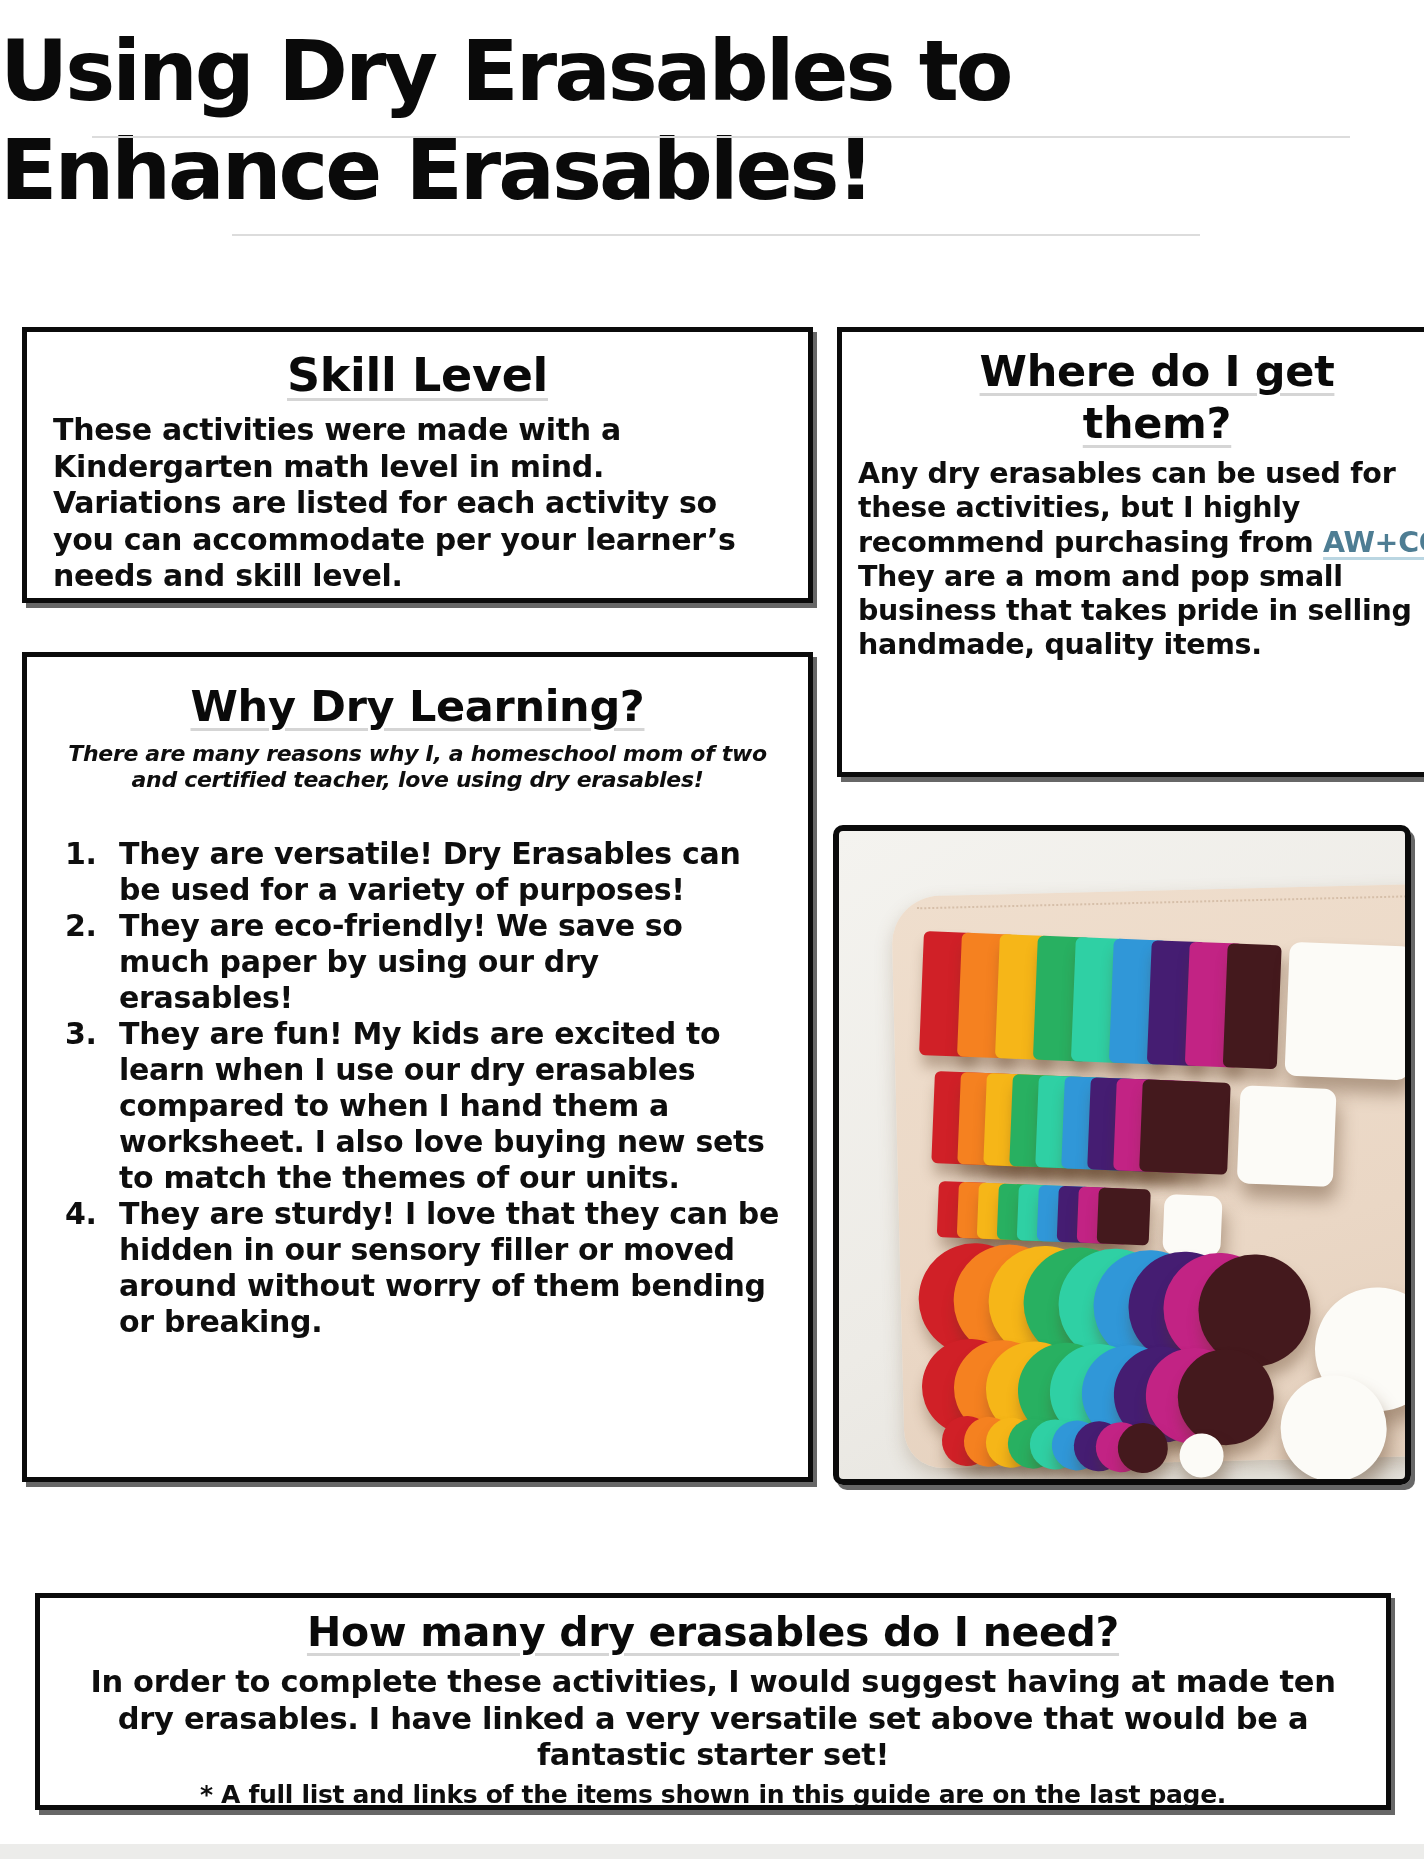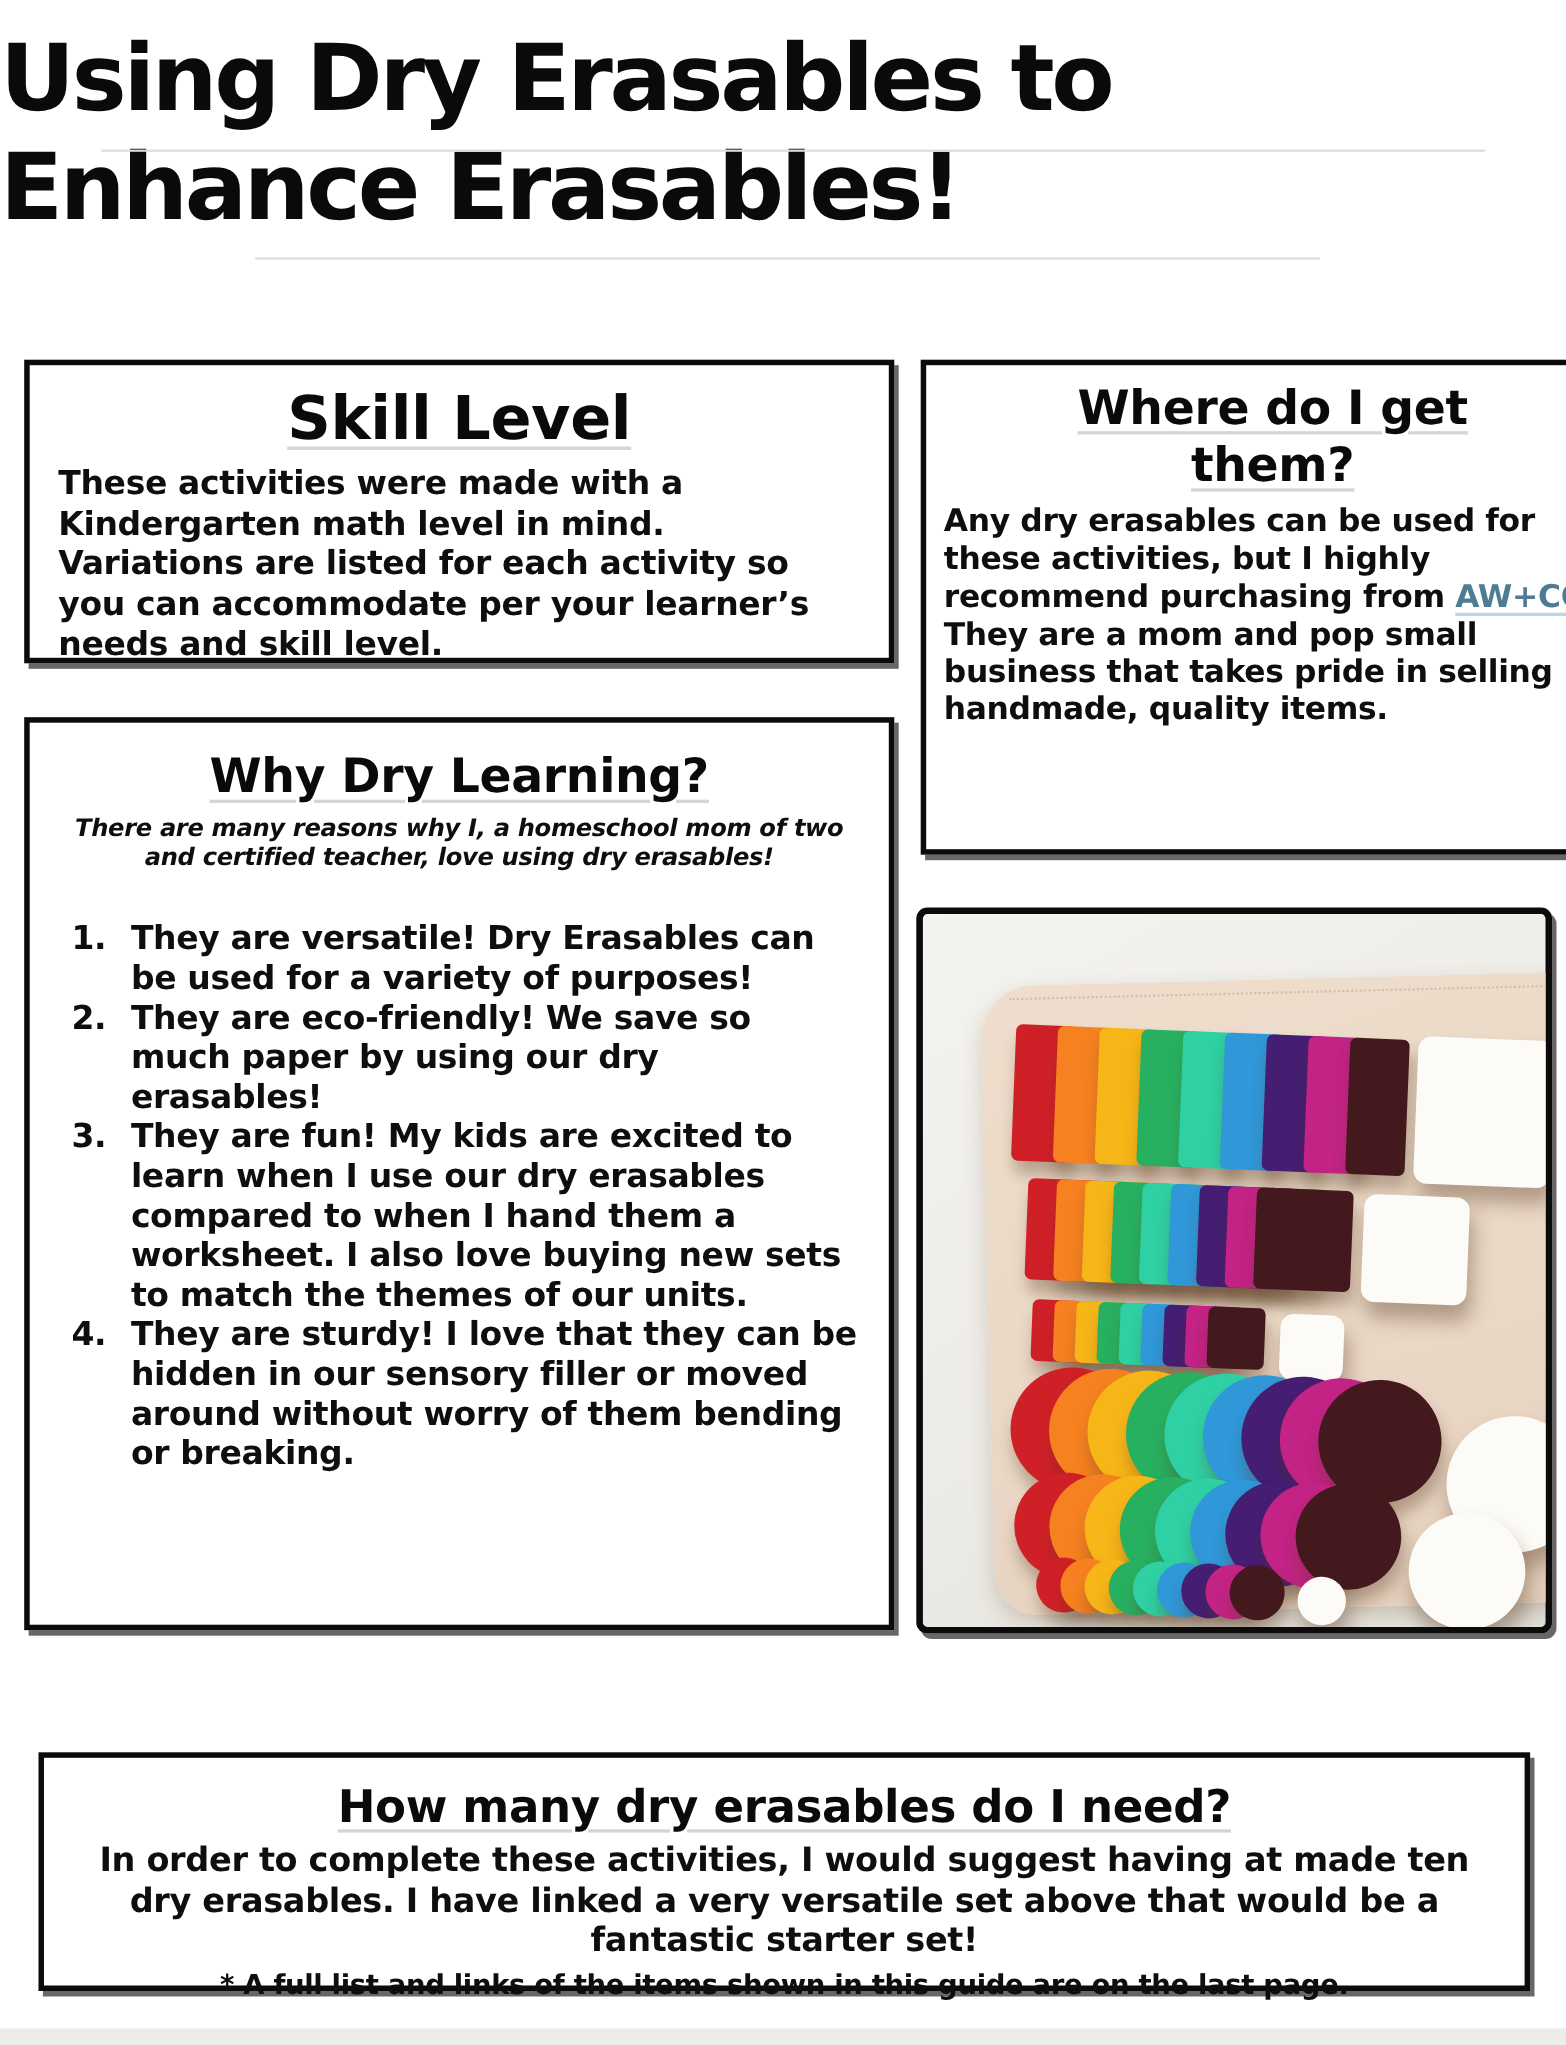--- a/index.html
+++ b/index.html
@@ -20,21 +20,21 @@
   
   .box{
     position:absolute;background:#ffffff;border:5px solid #0b0b0b;
     box-shadow:4px 5px 0 rgba(10,10,10,0.62);
   }
   .box-heading{
     text-align:center;color:#0a0a0a;
     text-decoration:underline;text-decoration-color:#d5d5d5;text-decoration-thickness:3px;text-underline-offset:7px;
   }
   #skill-box{left:22px;top:327px;width:791px;height:276px;padding:12px 26px;}
-  #skill-box .box-heading{font-size:55px;margin:4px 0 10px 0;}
+  #skill-box .box-heading{font-size:46px;margin:4px 0 10px 0;}
   #skill-box .box-body{font-size:30px;line-height:1.22;text-align:left;}
   #where-box{left:837px;top:327px;width:640px;height:450px;padding:12px 16px;}
   #where-box .box-heading{font-size:43px;line-height:1.2;margin:2px auto 8px auto;max-width:420px;}
   #where-box .box-body{font-size:28.5px;line-height:1.2;text-align:left;}
   .link{text-decoration:underline;text-decoration-thickness:3px;text-underline-offset:5px;}
   #why-box{left:22px;top:652px;width:791px;height:830px;padding:18px 24px 10px 24px;}
   #why-box .box-heading{font-size:43px;margin:6px 0 10px 0;}
   #why-box .box-intro{font-size:22px;line-height:1.2;text-align:center;margin:0 auto;max-width:700px;font-style:italic;}
   #why-list{margin-top:42px;}
   .why-item{display:flex;align-items:flex-start;font-size:30px;line-height:1.2;}
@@ -56,21 +56,21 @@
     border-top:2px dotted #d6bfa9;
   }
   #mat-shapes{position:absolute;left:0;top:0;width:566px;height:648px;}
   .shape-row{position:absolute;display:flex;align-items:flex-start;transform:rotate(2.3deg);transform-origin:left top;}
   .shape{flex:none;box-shadow:3px 12px 14px rgba(85,55,30,0.35);}
   .shape.rect,.shape.square{border-radius:6px;}
   .shape.circle{border-radius:50%;}
   .shape.white-piece{box-shadow:4px 14px 18px rgba(85,55,30,0.40);}
   .shape.rect.white-piece,.shape.square.white-piece{border-radius:12px;}
   
-  #how-box{left:35px;top:1593px;width:1356px;height:217px;padding:18px 34px;}
+  #how-box{left:35px;top:1593px;width:1356px;height:217px;padding:8px 34px;}
   #how-box .box-heading{font-size:41px;margin:2px 0 8px 0;}
   #how-box .box-body{font-size:30.5px;line-height:1.2;text-align:center;}
   #how-box .box-footnote{font-size:25px;line-height:1.2;text-align:center;margin-top:6px;}
   
   #footer-strip{position:absolute;left:0;top:1844px;width:100%;height:15px;background:#ececea;}
 </style>
 </head>
 <body>
 
 <div id="page">

